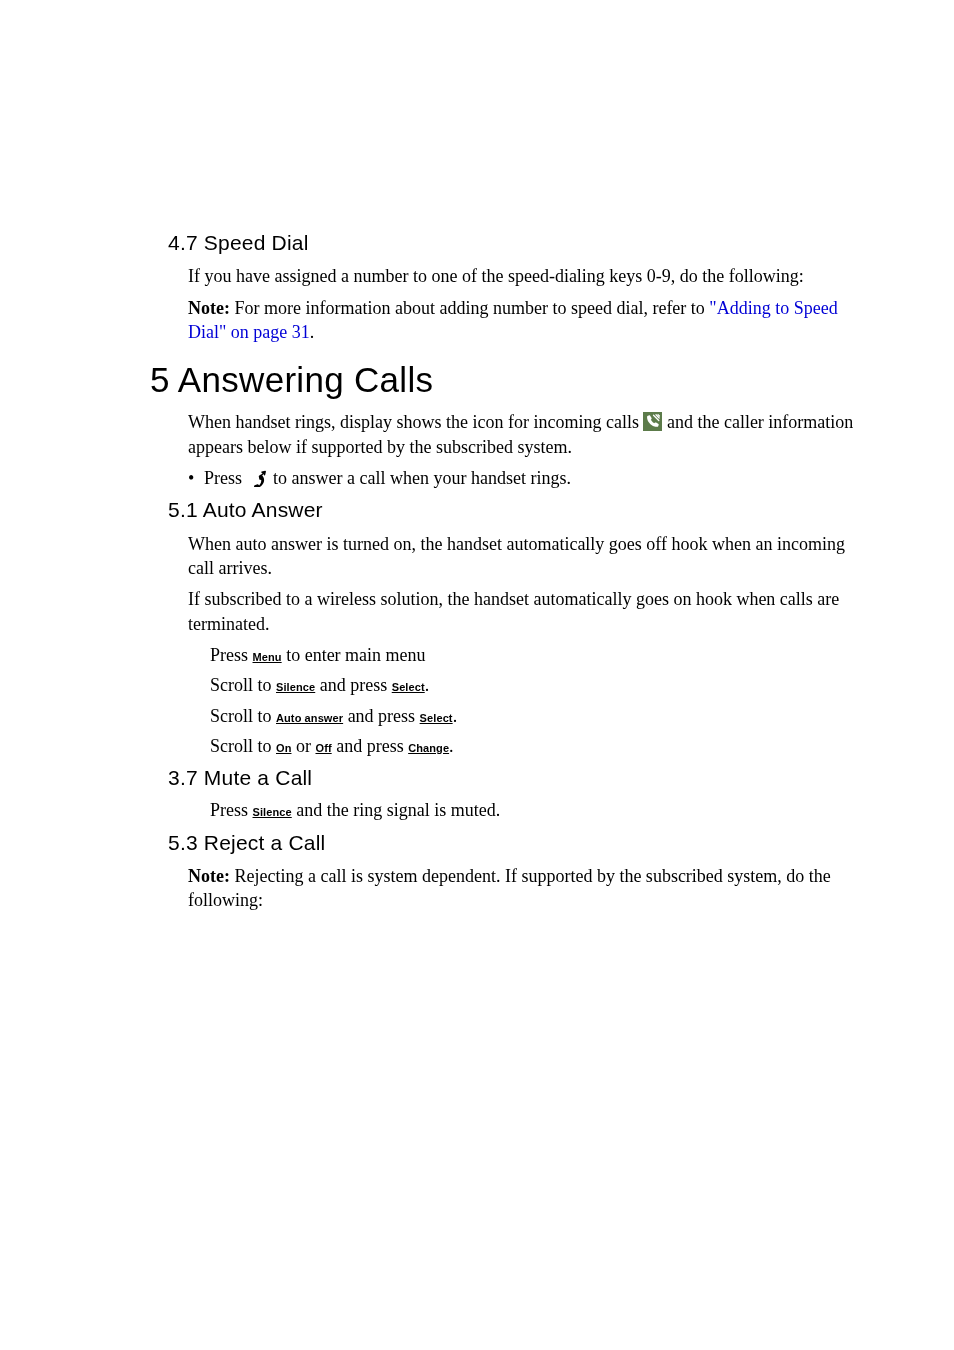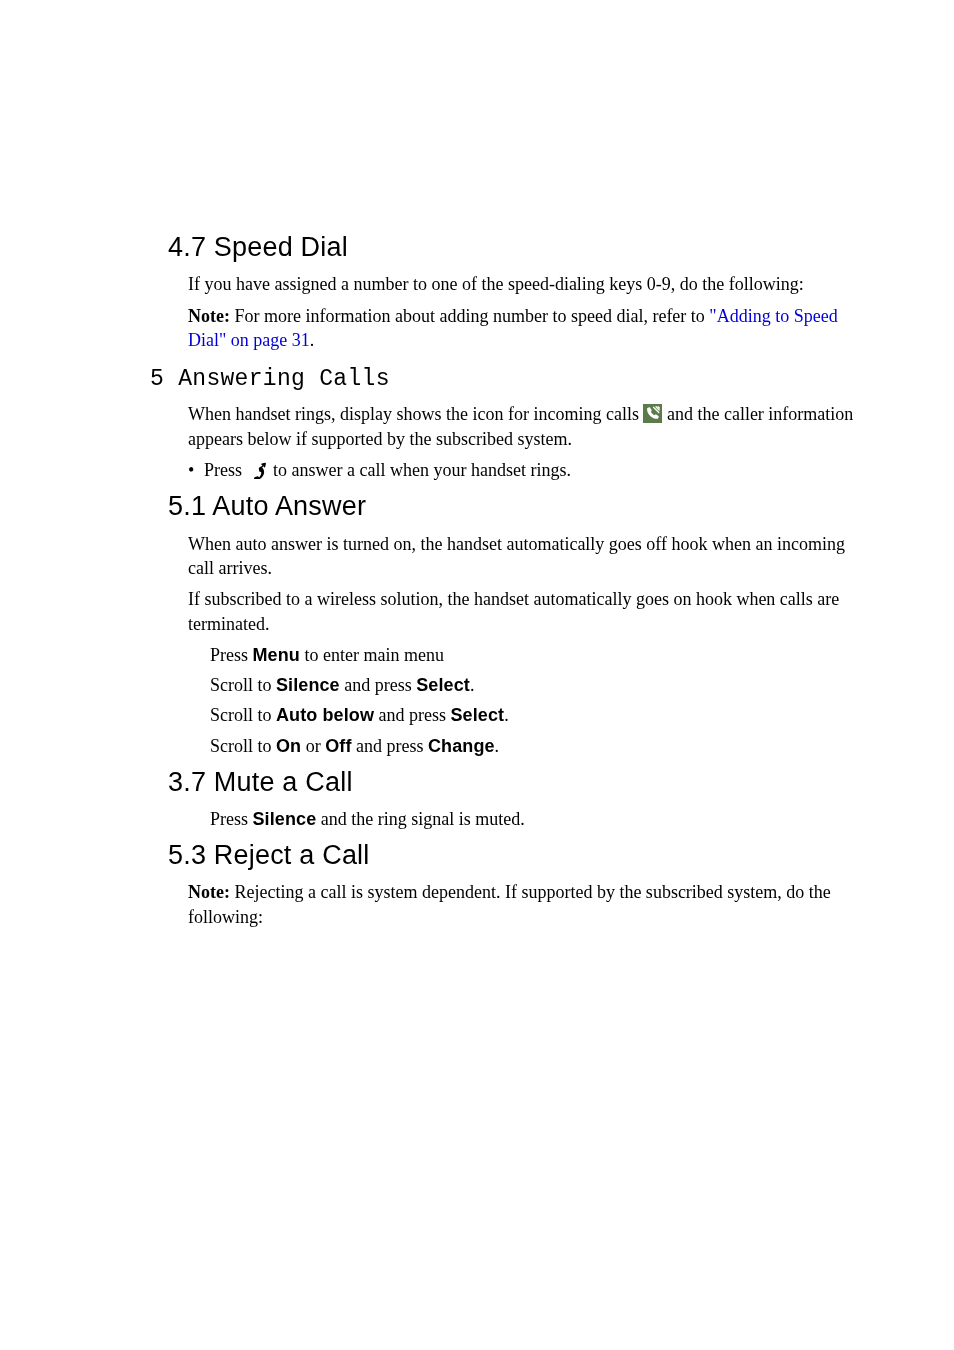--- a/index.html
+++ b/index.html
@@ -16,29 +16,29 @@
   }
   .page {
     box-sizing: border-box;
     padding-top: 223px;
     padding-left: 168px;
     padding-right: 93px;
   }
   .h-section {
     font-family: Futura, "Century Gothic", "Avant Garde", sans-serif;
     font-weight: 300;
-    font-size: 27px;
+    font-size: 21px;
     letter-spacing: 0.2px;
     margin-top: 6px;
     margin-bottom: 6px;
   }
   .h-chapter {
-    font-family: Liberation Mono, monospace;
+    font-family: Liberation Sans, sans-serif;
     font-weight: 300;
-    font-size: 23px;
+    font-size: 35px;
     letter-spacing: 0.3px;
     margin-left: -18px;
     margin-top: 12px;
     margin-bottom: 6px;
   }
   .para {
     margin: 7px 0 7px 0;
   }
   .indent-1 {
     margin-left: 20px;
@@ -57,22 +57,23 @@
     content: "•";
     position: absolute;
     left: 0;
     top: 0;
   }
   .link { color: #0000d6; }
   .bold { font-weight: bold; }
   .ui-label {
     font-family: Tahoma, Verdana, Arial, sans-serif;
     font-weight: 700;
-    font-size: 18px;
+    font-size: 11px;
     letter-spacing: 0.1px;
+    text-decoration: underline;
   }
   .steps {
     margin-left: 42px;
   }
   .step-line {
     margin: 5px 0 6px 0;
   }
   svg.inline-icon {
     vertical-align: -3px;
   }
@@ -118,21 +119,21 @@
 <div class="para indent-1">If subscribed to a wireless solution, the handset automatically goes on hook when calls are terminated.</div>
 
 <div class="steps">
   <div class="step-line">
     <span>Press </span><span class="ui-label">Menu</span><span> to enter main menu</span>
   </div>
   <div class="step-line">
     <span>Scroll to </span><span class="ui-label">Silence</span><span> and press </span><span class="ui-label">Select</span><span>.</span>
   </div>
   <div class="step-line">
-    <span>Scroll to </span><span class="ui-label">Auto below</span><span> and press </span><span class="ui-label">Select</span><span>.</span>
+    <span>Scroll to </span><span class="ui-label">Auto answer</span><span> and press </span><span class="ui-label">Select</span><span>.</span>
   </div>
   <div class="step-line">
     <span>Scroll to </span><span class="ui-label">On</span><span> or </span><span class="ui-label">Off</span><span> and press </span><span class="ui-label">Change</span><span>.</span>
   </div>
 </div>
 
 
 <div class="h-section">3.7  Mute a Call</div>
 
 <div class="steps">

